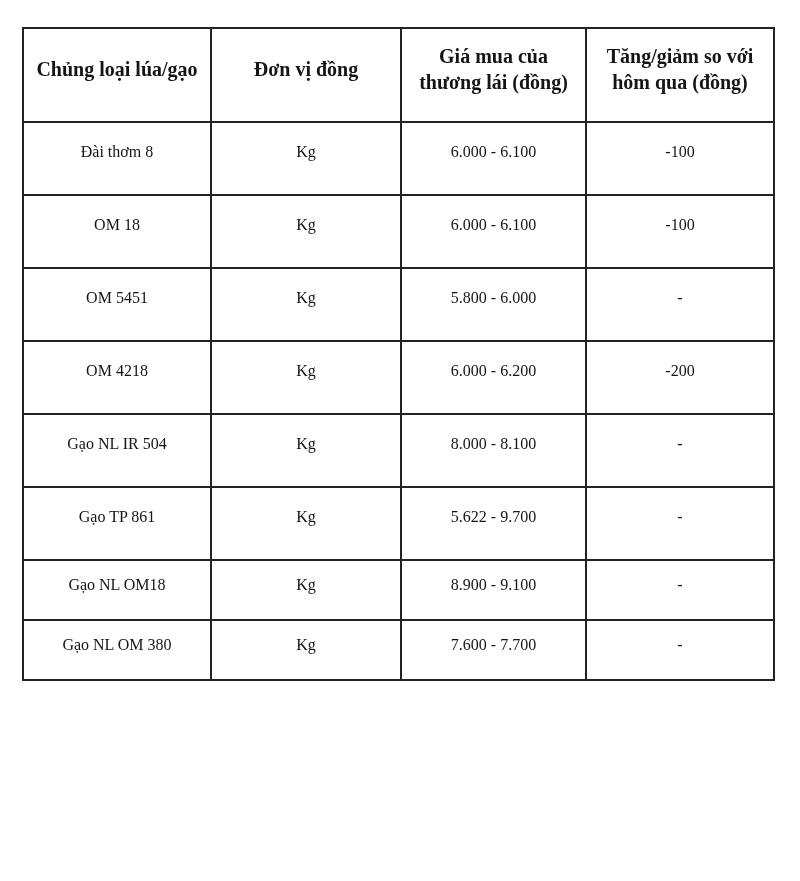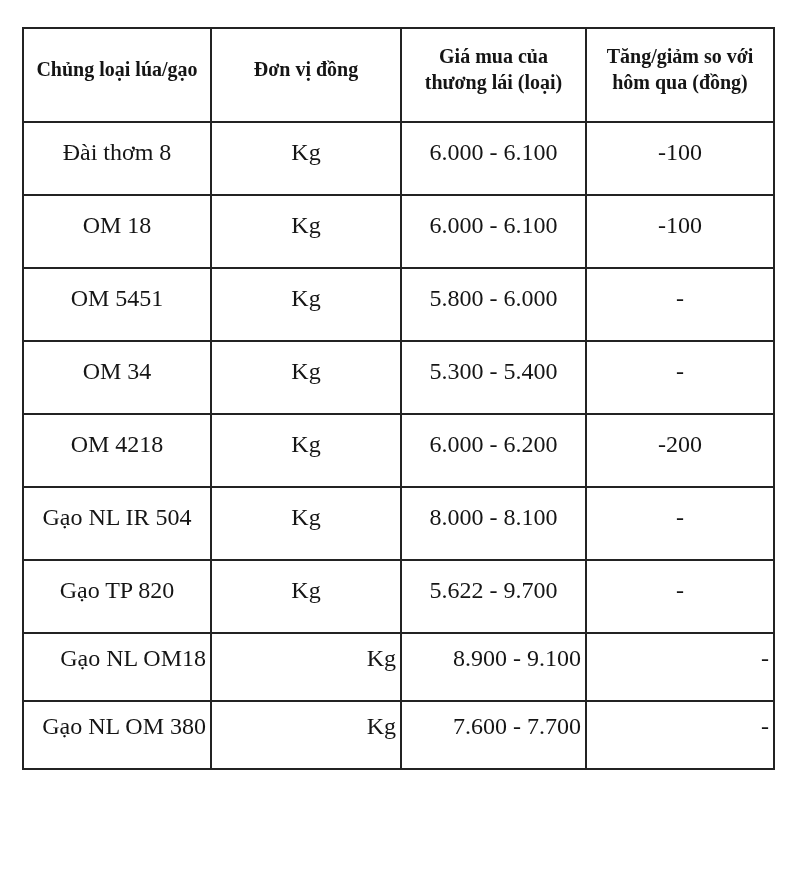--- a/index.html
+++ b/index.html
@@ -30,52 +30,51 @@
   table.price-table th {
     font-size: 20px;
     font-weight: bold;
     height: 80px;
     vertical-align: middle;
     padding: 0 4px 12px 4px;
     white-space: pre-line;
     line-height: 26px;
   }
   table.price-table td {
-    font-size: 24px;
+    font-size: 16px;
     vertical-align: middle;
     padding: 0 4px;
     line-height: 22px;
   }
   tr.row-tall td {
     height: 57px;
     padding-bottom: 14px;
   }
   tr.row-short td {
     height: 48px;
-    padding-bottom: 18px;
-    text-align: right;
+    padding-bottom: 10px;
   }
 </style>
 </head>
 <body>
 
 <div class="table-container">
   <table class="price-table">
     <colgroup>
       <col style="width:188px">
       <col style="width:190px">
       <col style="width:185px">
       <col style="width:188px">
     </colgroup>
     <thead>
       <tr>
         <th>Chủng loại lúa/gạo</th>
         <th>Đơn vị đồng</th>
         <th>Giá mua của
-thương lái (loại)</th>
+thương lái (đồng)</th>
         <th>Tăng/giảm so với
 hôm qua (đồng)</th>
       </tr>
     </thead>
     <tbody>
         <tr class="row-tall">
           <td>Đài thơm 8</td>
           <td>Kg</td>
           <td>6.000 - 6.100</td>
           <td>-100</td>
@@ -86,39 +85,33 @@
           <td>6.000 - 6.100</td>
           <td>-100</td>
         </tr>
         <tr class="row-tall">
           <td>OM 5451</td>
           <td>Kg</td>
           <td>5.800 - 6.000</td>
           <td>-</td>
         </tr>
         <tr class="row-tall">
-          <td>OM 34</td>
-          <td>Kg</td>
-          <td>5.300 - 5.400</td>
-          <td>-</td>
-        </tr>
-        <tr class="row-tall">
           <td>OM 4218</td>
           <td>Kg</td>
           <td>6.000 - 6.200</td>
           <td>-200</td>
         </tr>
         <tr class="row-tall">
           <td>Gạo NL IR 504</td>
           <td>Kg</td>
           <td>8.000 - 8.100</td>
           <td>-</td>
         </tr>
         <tr class="row-tall">
-          <td>Gạo TP 820</td>
+          <td>Gạo TP 861</td>
           <td>Kg</td>
           <td>5.622 - 9.700</td>
           <td>-</td>
         </tr>
         <tr class="row-short">
           <td>Gạo NL OM18</td>
           <td>Kg</td>
           <td>8.900 - 9.100</td>
           <td>-</td>
         </tr>

